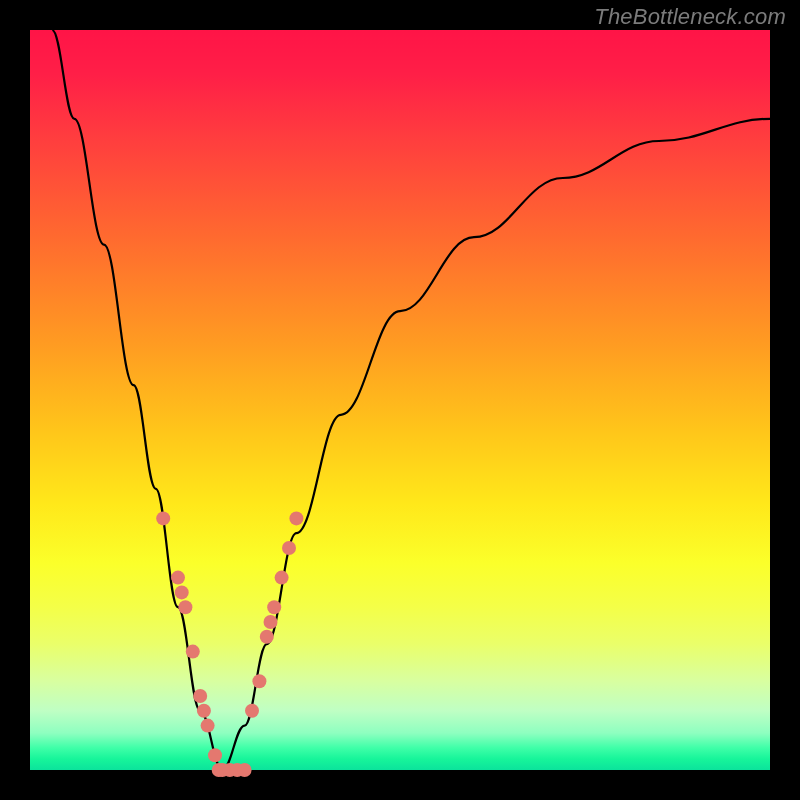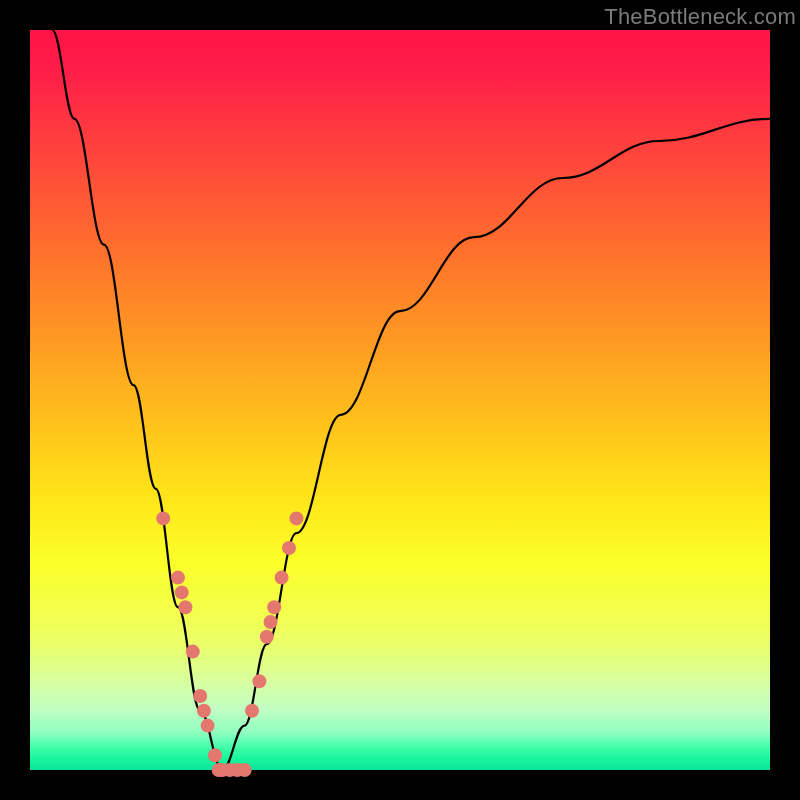--- a/index.html
+++ b/index.html
@@ -42,26 +42,27 @@
       #bfffc4 92%,
       #8effc0 95%,
       #3fffa8 97%,
       #17f59a 98.5%,
       #0be39c 100%
     );
   }
   .watermark {
     position: absolute;
     top: 4px;
-    right: 4px;
+    right: 14px;
     color: #7b7b7b;
     font-size: 22px;
     font-weight: 400;
     letter-spacing: 0.2px;
     user-select: none;
+    font-style: italic;
   }
   svg.curve {
     position: absolute;
     left: 0;
     top: 0;
     width: 740px;
     height: 740px;
     overflow: visible;
   }
 </style>

